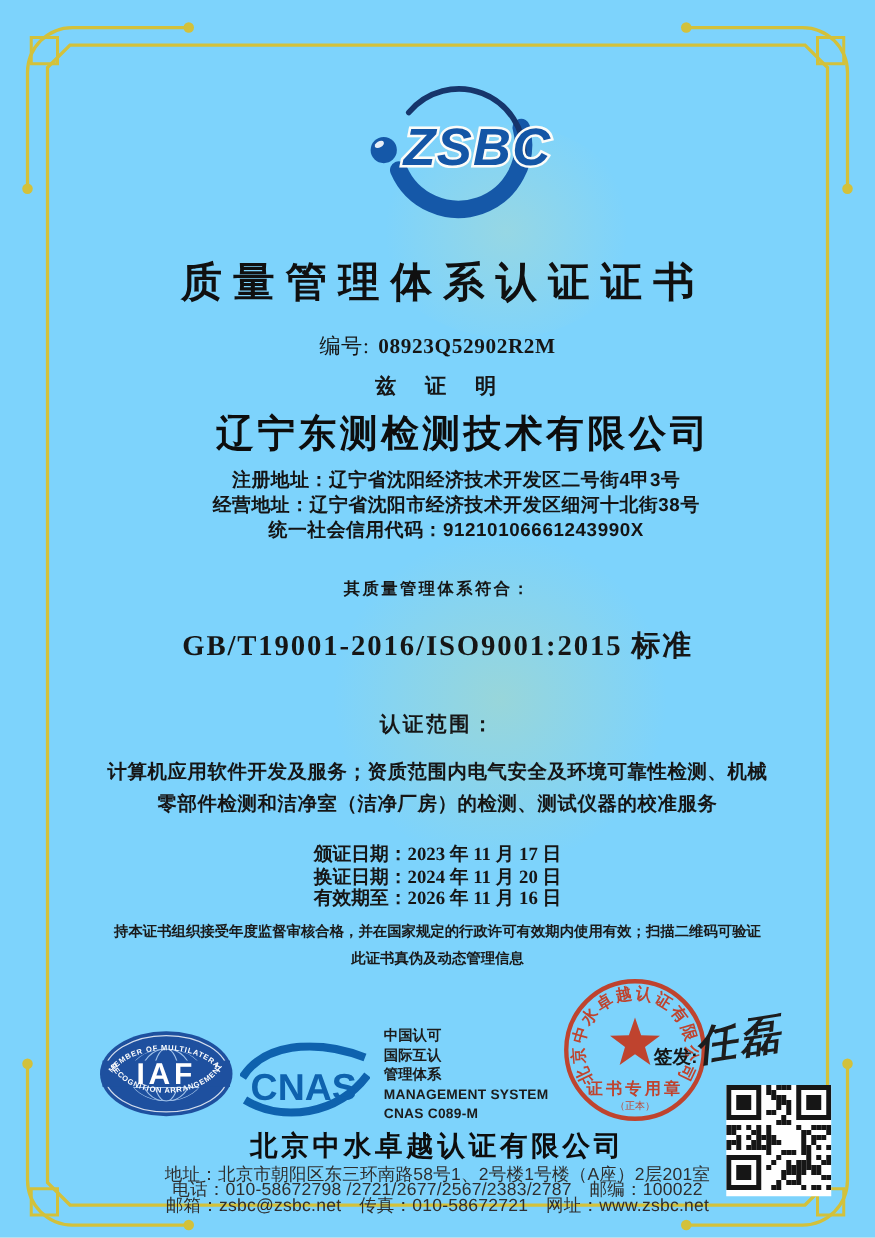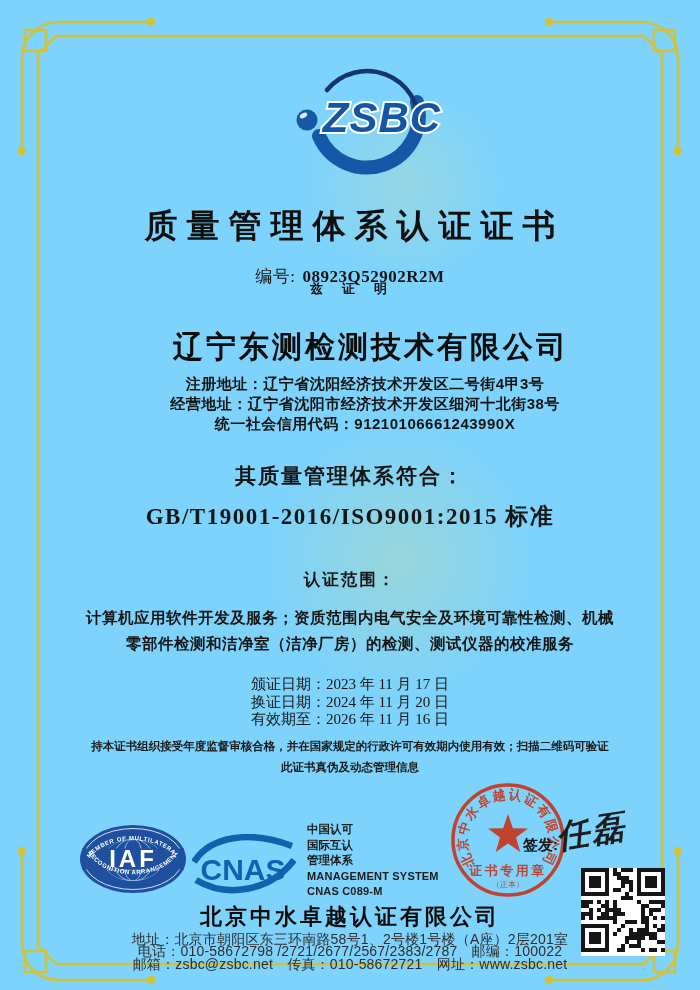--- a/index.html
+++ b/index.html
@@ -14,30 +14,30 @@
        background:radial-gradient(circle,rgba(214,220,140,.30) 0%,rgba(214,220,140,0) 70%);}
   .wm2{left:300px;top:100px;width:210px;height:170px;
        background:radial-gradient(circle,rgba(222,226,160,.26) 0%,rgba(222,226,160,0) 72%);}
   .abs{position:absolute;left:0;right:0;text-align:center;z-index:2;}
   .hei{font-family:"Liberation Sans","DejaVu Sans",sans-serif;}
 
   .logo-wrap{position:absolute;left:230px;top:64px;z-index:2;}
   .title{top:204px;font-weight:bold;font-size:33px;letter-spacing:9px;text-indent:9px;color:#101010;}
   .certno{top:265px;font-size:17px;letter-spacing:.5px;}
   .certno .val{margin-left:7px;font-weight:700;}
-  .attest{top:280px;font-size:13px;font-weight:bold;letter-spacing:3px;}
+  .attest{top:297px;font-size:17px;font-weight:bold;letter-spacing:3px;}
   .company{top:327px;font-weight:bold;font-size:30px;letter-spacing:3px;color:#0d0d0d;margin-left:42px;}
   .addr{font-weight:bold;font-size:15px;letter-spacing:.5px;color:#141414;padding-left:30px;}
   .reg{top:375px;} .biz{top:395px;} .code{top:415px;}
-  .system{top:462px;font-weight:bold;font-size:21px;letter-spacing:2px;}
+  .system{top:462px;font-weight:bold;font-size:13px;letter-spacing:2px;}
   .standard{top:501px;font-size:23px;letter-spacing:1.5px;font-weight:600;}
   .scopelabel{top:569px;font-weight:bold;font-size:16.5px;letter-spacing:2px;}
   .scope{top:605px;font-weight:bold;font-size:15.5px;line-height:26px;letter-spacing:.5px;}
   .dates{top:676px;width:fit-content;left:50%;right:auto;transform:translateX(-50%);
-         text-align:right;font-size:15px;line-height:17.5px;font-weight:400;}
+         text-align:right;font-size:15px;line-height:17.5px;font-weight:700;}
   .note{top:736px;font-weight:bold;font-size:11.5px;line-height:21px;color:#1a1a1a;}
 
   .iaf-wrap{position:absolute;left:78px;top:823px;z-index:2;}
   .cnas-wrap{position:absolute;left:192px;top:834px;z-index:2;}
   .cnas-text{position:absolute;left:307px;top:822px;z-index:2;text-align:left;
              font-size:11.5px;line-height:15.6px;font-weight:600;color:#1c1c1c;}
   .cnas-text .en{font-weight:bold;font-size:11px;letter-spacing:.2px;}
   .seal-wrap{position:absolute;left:449px;top:781px;z-index:3;opacity:.93;}
   .sig-label{position:absolute;left:523px;top:836px;z-index:4;font-weight:bold;font-size:15px;}
   .sig-name{position:absolute;left:556px;top:810px;z-index:4;font-style:italic;font-weight:bold;

